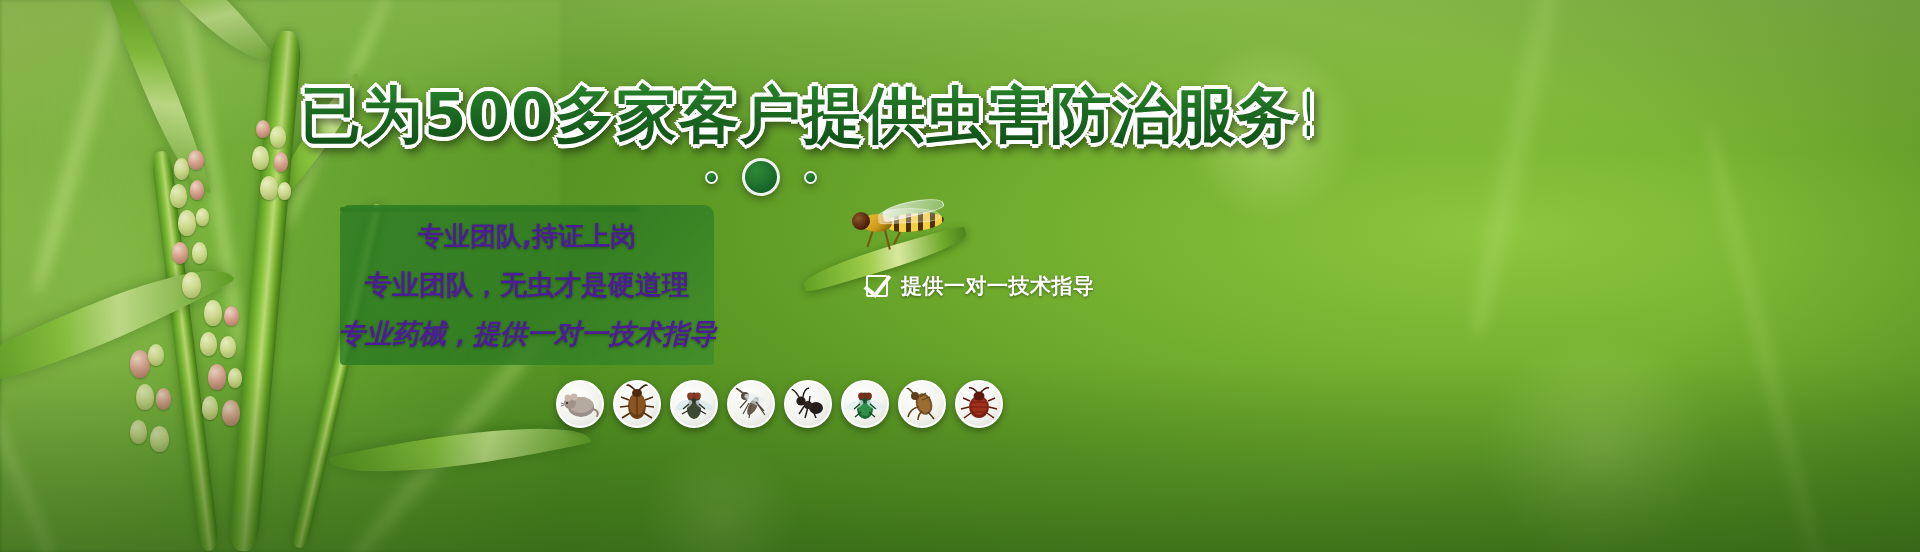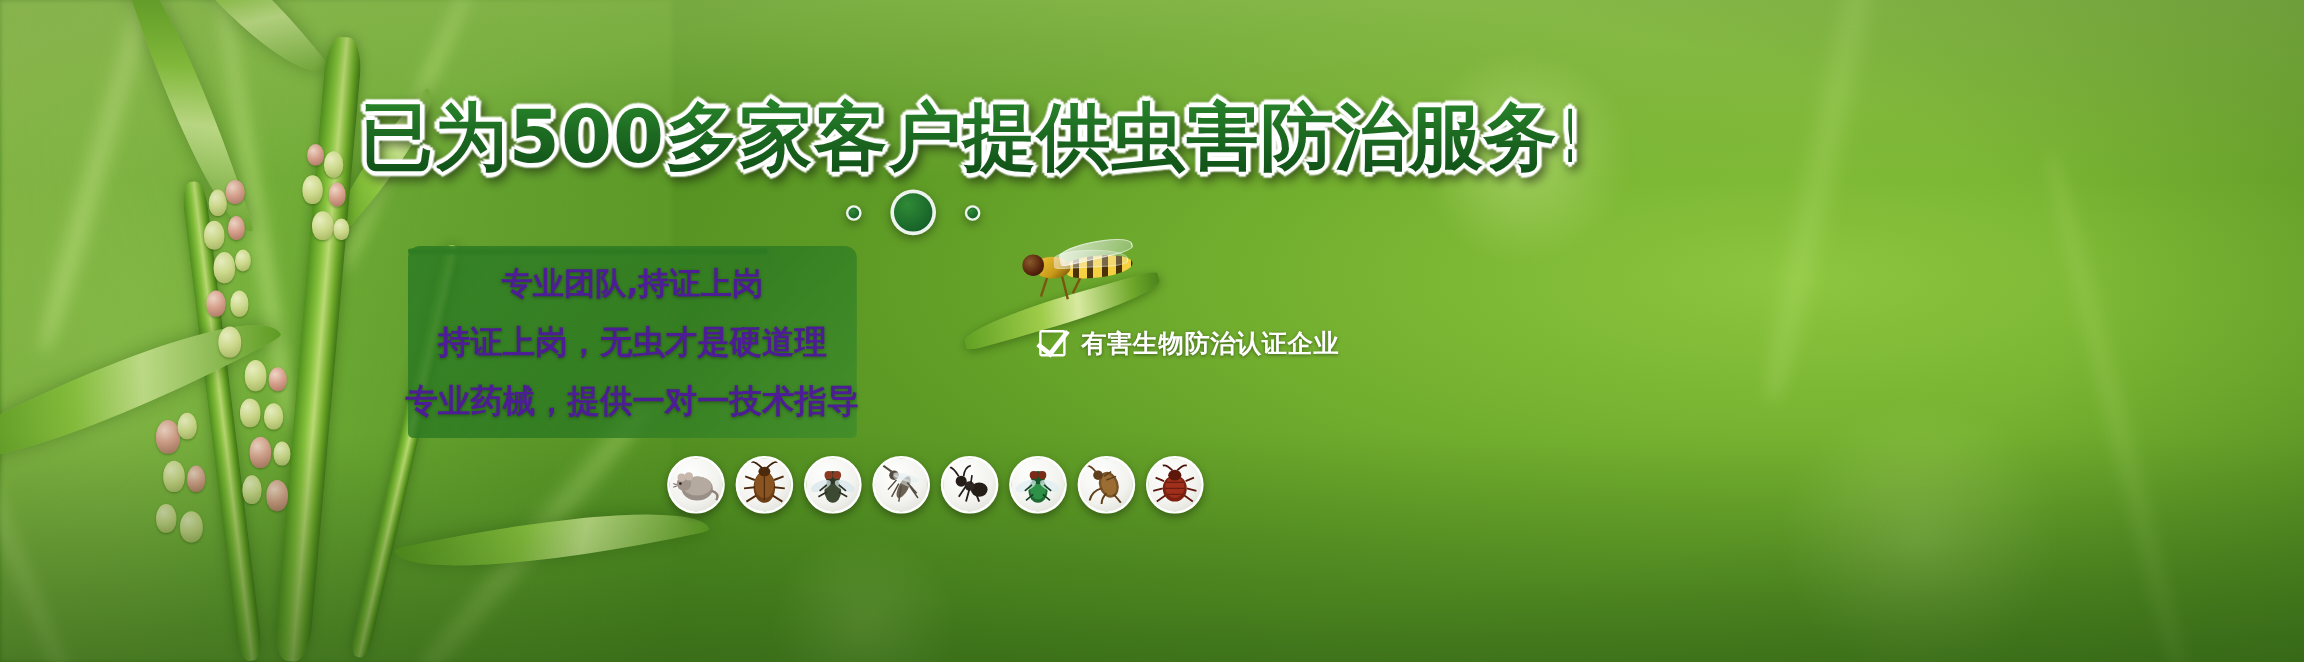--- a/index.html
+++ b/index.html
@@ -164,21 +164,21 @@
   }
   .panel-line{
     color:#4c1d95;
     font-weight:bold;
     white-space:nowrap;
     text-shadow:0 1px 3px rgba(0,0,0,.35);
     font-family:"DejaVu Sans","Liberation Sans",sans-serif;
   }
   .panel-line.l1{ font-size:26px; }
   .panel-line.l2{ font-size:27px; }
-  .panel-line.l3{ font-size:27px; }
+  .panel-line.l3{ font-size:27px;font-style:italic; }
 
   
   .checklist{
     position:absolute; left:866px; top:272px;
     display:flex; flex-direction:column; gap:23px;
   }
   .check-row{ display:flex; align-items:center; gap:13px; }
   .check-box{
     position:relative;
     width:22px; height:22px; flex:0 0 22px;
@@ -368,28 +368,28 @@
   <div class="title-rule rule-top"></div>
   <div class="dots">
     <span class="dot small"></span>
     <span class="dot big"></span>
     <span class="dot small"></span>
   </div>
 
   <div class="panel"></div>
   <div class="panel-lines">
     <div class="panel-line l1">专业团队,持证上岗</div>
-    <div class="panel-line l2">持证上岗，无虫才是硬道理</div>
+    <div class="panel-line l2">专业团队，无虫才是硬道理</div>
     <div class="panel-line l3">专业药械，提供一对一技术指导</div>
   </div>
 
   <div class="checklist">
     <div class="check-row">
       <span class="check-box"></span>
-      <span class="check-text">有害生物防治认证企业</span>
+      <span class="check-text">提供一对一技术指导</span>
     </div>
   </div>
 
   <div class="pest-strip">
 
     <div class="pest">
       <svg width="40" height="40" viewBox="0 0 40 40">
         <ellipse cx="21" cy="23" rx="13" ry="10" fill="#9a8f86"></ellipse>
         <ellipse cx="21" cy="21" rx="12" ry="8" fill="#b5aaa0"></ellipse>
         <circle cx="10" cy="19" r="6" fill="#a0948a"></circle>

